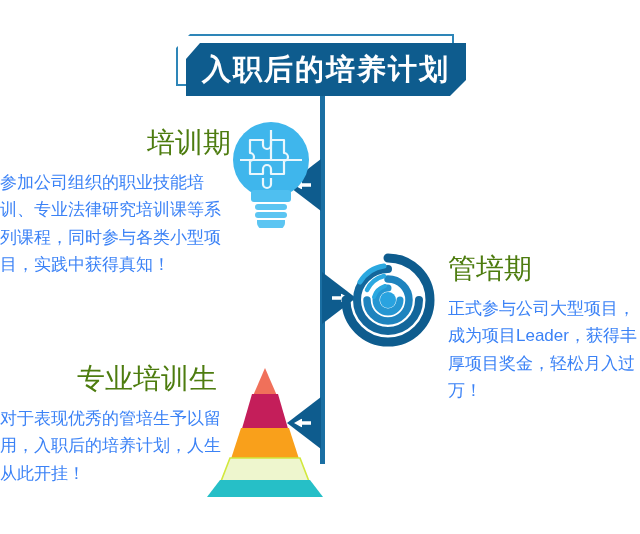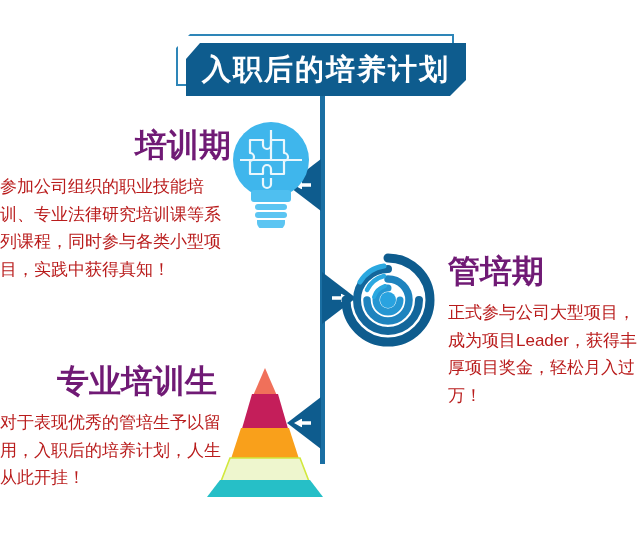--- a/index.html
+++ b/index.html
@@ -93,29 +93,29 @@
     clip-path: polygon(0 50%, 8px 0, 8px 30%, 100% 30%, 100% 70%, 8px 70%, 8px 100%);
   }
   .arrow.right .glyph {
     right: 7px;
     clip-path: polygon(100% 50%, calc(100% - 8px) 0, calc(100% - 8px) 30%, 0 30%, 0 70%, calc(100% - 8px) 70%, calc(100% - 8px) 100%);
   }
 
   
   .block { position: absolute; }
   .heading {
-    font-size: 32px;
-    font-weight: bold;
-    color: #701a75;
+    font-size: 28px;
+    font-weight: normal;
+    color: #4d7c0f;
     line-height: 1.1;
     margin: 0 0 10px 0;
   }
   .body-text {
     font-size: 17px;
-    color: #b91c1c;
+    color: #3b82f6;
     line-height: 1.62;
     margin: 0;
   }
 
   #block-1 { left: 0px; top: 128px; width: 235px; }
   #block-1 .heading { text-align: right; padding-right: 4px; }
   #block-2 { left: 448px; top: 254px; width: 195px; }
   #block-3 { left: 0px; top: 364px; width: 225px; }
   #block-3 .heading { text-align: right; padding-right: 8px; padding-left: 48px; }
 

